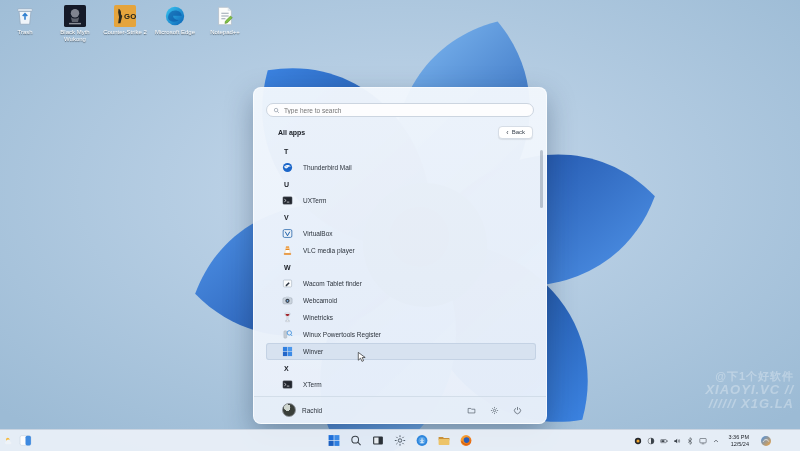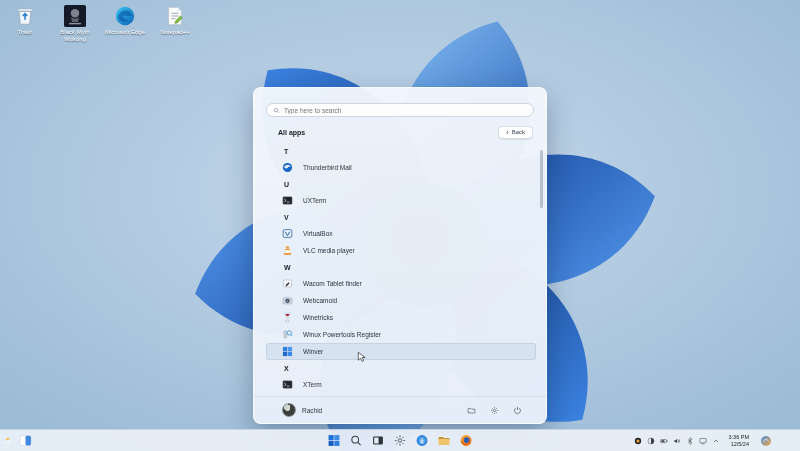--- a/index.html
+++ b/index.html
@@ -138,20 +138,30 @@
             <circle cx="12" cy="9" r="4.6" fill="#9397a1" opacity="0.85"></circle>
             <path d="M7.5 13c2.5 2.4 6.5 2.4 9 0l-1.2 5.5H8.7z" fill="#70747e" opacity="0.8"></path>
             <rect x="5.5" y="19.5" width="13" height="1.6" fill="#d0d3d9" opacity="0.65"></rect>
           </svg>
         </span>
     <span class="dicon-label">Black Myth Wukong</span>
   </div>
       <div class="dicon">
     <span class="dicon-img">
           <svg viewBox="0 0 24 24">
+            <rect width="24" height="24" rx="2" fill="#e5a43c"></rect>
+            <path d="M5 4c2 1 3 3 2.6 6L9 12l-2 8H4.5l1-7-1-5z" fill="#2b2a20"></path>
+            <text x="11" y="15" font-family="Liberation Sans,sans-serif" font-size="8.5" font-weight="bold" fill="#23241c">GO</text>
+          </svg>
+        </span>
+    <span class="dicon-label">Counter-Strike 2</span>
+  </div>
+      <div class="dicon">
+    <span class="dicon-img">
+          <svg viewBox="0 0 24 24">
             <defs>
               <linearGradient id="g-edge" x1="0" y1="0" x2="1" y2="1">
                 <stop offset="0" stop-color="#3ac6f2"></stop>
                 <stop offset="1" stop-color="#0c62b5"></stop>
               </linearGradient>
             </defs>
             <circle cx="12" cy="12" r="10" fill="url(#g-edge)"></circle>
             <path d="M4.5 14.5c-.4-5 3.5-8.5 7.7-8.5 4 0 7 2.4 7.2 5.8H9.8c.2 3 3 4.8 6.2 4.6-3.6 3.3-10.6 1.8-11.5-1.9z" fill="#0a4f9e" opacity="0.55"></path>
           </svg>
         </span>
@@ -163,20 +173,25 @@
             <path d="M5 2.5h10l4 4V21.5H5z" fill="#fdfdfb" stroke="#b4bfca" stroke-width="0.9"></path>
             <path d="M15 2.5v4h4z" fill="#dfe6ec"></path>
             <path d="M8 9h8M8 12h8M8 15h4.5" stroke="#9aa6b2" stroke-width="1.1"></path>
             <path d="M12.5 17.5l5.5-5.5 2 2-5.5 5.5-2.6.6z" fill="#7ec043" stroke="#578c2b" stroke-width="0.6"></path>
           </svg>
         </span>
     <span class="dicon-label">Notepad++</span>
   </div>
     </div>
 
+  <div class="watermark">
+    <div class="wm1">@下1个好软件</div>
+    <div class="wm2">XIAOYI.VC //</div>
+    <div class="wm3">////// X1G.LA</div>
+  </div>
 
   <div class="start-menu">
     <div class="search-box">
       <svg viewBox="0 0 24 24">
         <circle cx="10.5" cy="10.5" r="6" fill="none" stroke="#7a8696" stroke-width="2"></circle>
         <path d="M15 15l5.5 5.5" stroke="#7a8696" stroke-width="2"></path>
       </svg>
       <input type="text" placeholder="Type here to search" style="">
     </div>
     <div class="menu-header">

